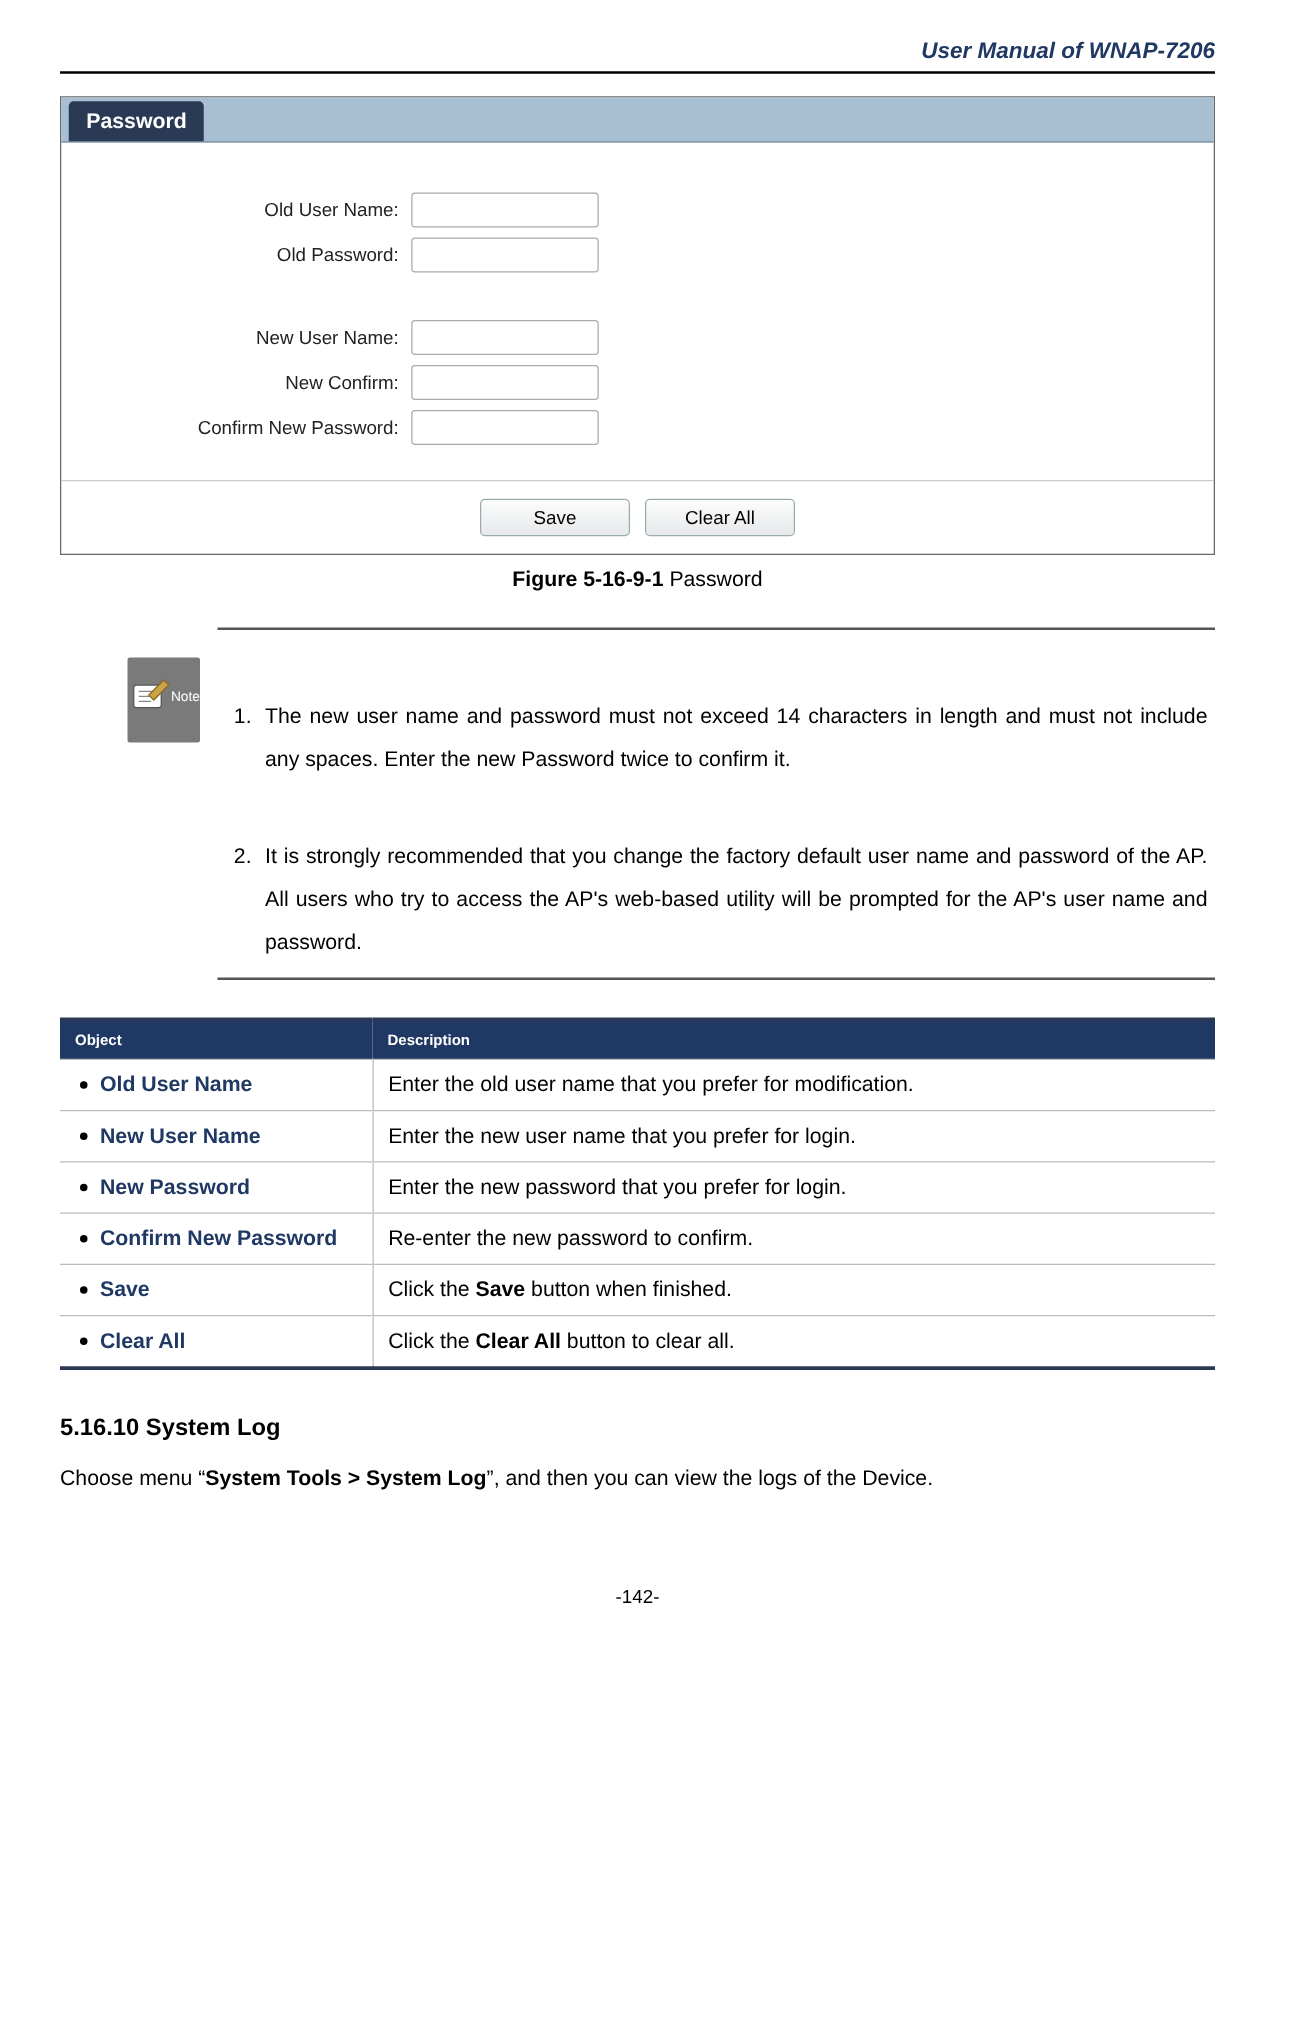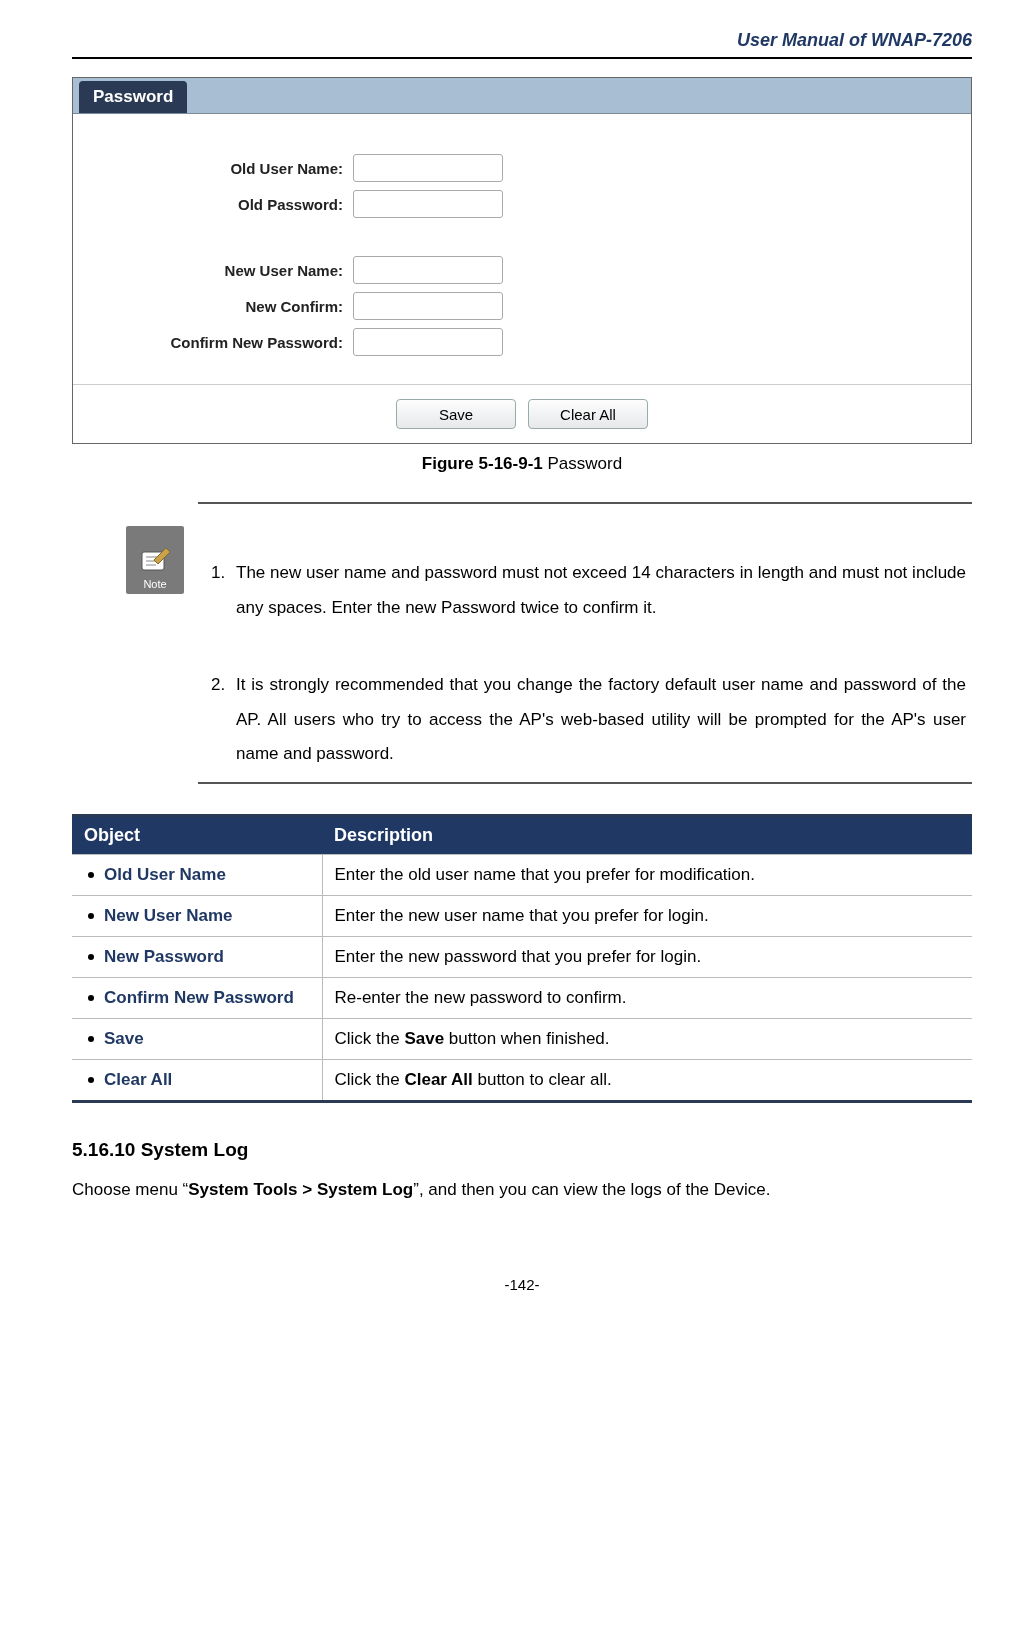--- a/index.html
+++ b/index.html
@@ -4,21 +4,21 @@
 <style>
   * { box-sizing: border-box; }
   body {
     margin: 0;
     padding: 0;
     font-family: Arial, sans-serif;
     background: #fff;
     width: 1032px;
   }
   .page {
-    padding: 30px 60px 40px 72px;
+    padding: 30px 60px 40px 48px;
   }
   .header-title {
     text-align: right;
     color: #203864;
     font-weight: bold;
     font-style: italic;
     font-size: 18px;
     padding-bottom: 6px;
   }
   .header-rule {
@@ -54,21 +54,21 @@
     border-bottom: 1px solid #ccc;
   }
   .form-row {
     display: flex;
     align-items: center;
     margin-bottom: 8px;
   }
   .form-label {
     width: 240px;
     text-align: right;
-    font-weight: bold;
+    font-weight: normal;
     font-size: 15px;
     color: #222;
     padding-right: 10px;
   }
   .form-input {
     width: 150px;
     height: 28px;
     border: 1px solid #aaa;
     border-radius: 3px;
     background: #fff;
@@ -103,21 +103,21 @@
   .note-wrap {
     display: flex;
     gap: 14px;
     margin: 0 0 30px 54px;
   }
   .note-icon {
     width: 58px;
     height: 68px;
     background: #7a7a7a;
     display: flex;
-    flex-direction: column;
+    flex-direction: row;
     align-items: center;
     justify-content: flex-end;
     padding-bottom: 4px;
     margin-top: 24px;
     position: relative;
     border-radius: 2px;
   }
   .note-icon svg { margin-bottom: 2px; }
   .note-icon span {
     color: #fff;
@@ -146,21 +146,21 @@
     border-collapse: collapse;
     border-top: 3px solid #2b3a54;
     border-bottom: 3px solid #2b3a54;
     margin-top: 6px;
   }
   .fields-table th {
     background: #203864;
     color: #fff;
     text-align: left;
     padding: 8px 12px;
-    font-size: 18px;
+    font-size: 12px;
     font-weight: bold;
     margin-left: 12px;
   }
   .fields-table td {
     border-top: 1px solid #bbb;
     padding: 10px 12px;
     font-size: 17px;
     vertical-align: middle;
   }
   .fields-table td:first-child { border-right: 1px solid #bbb; }

